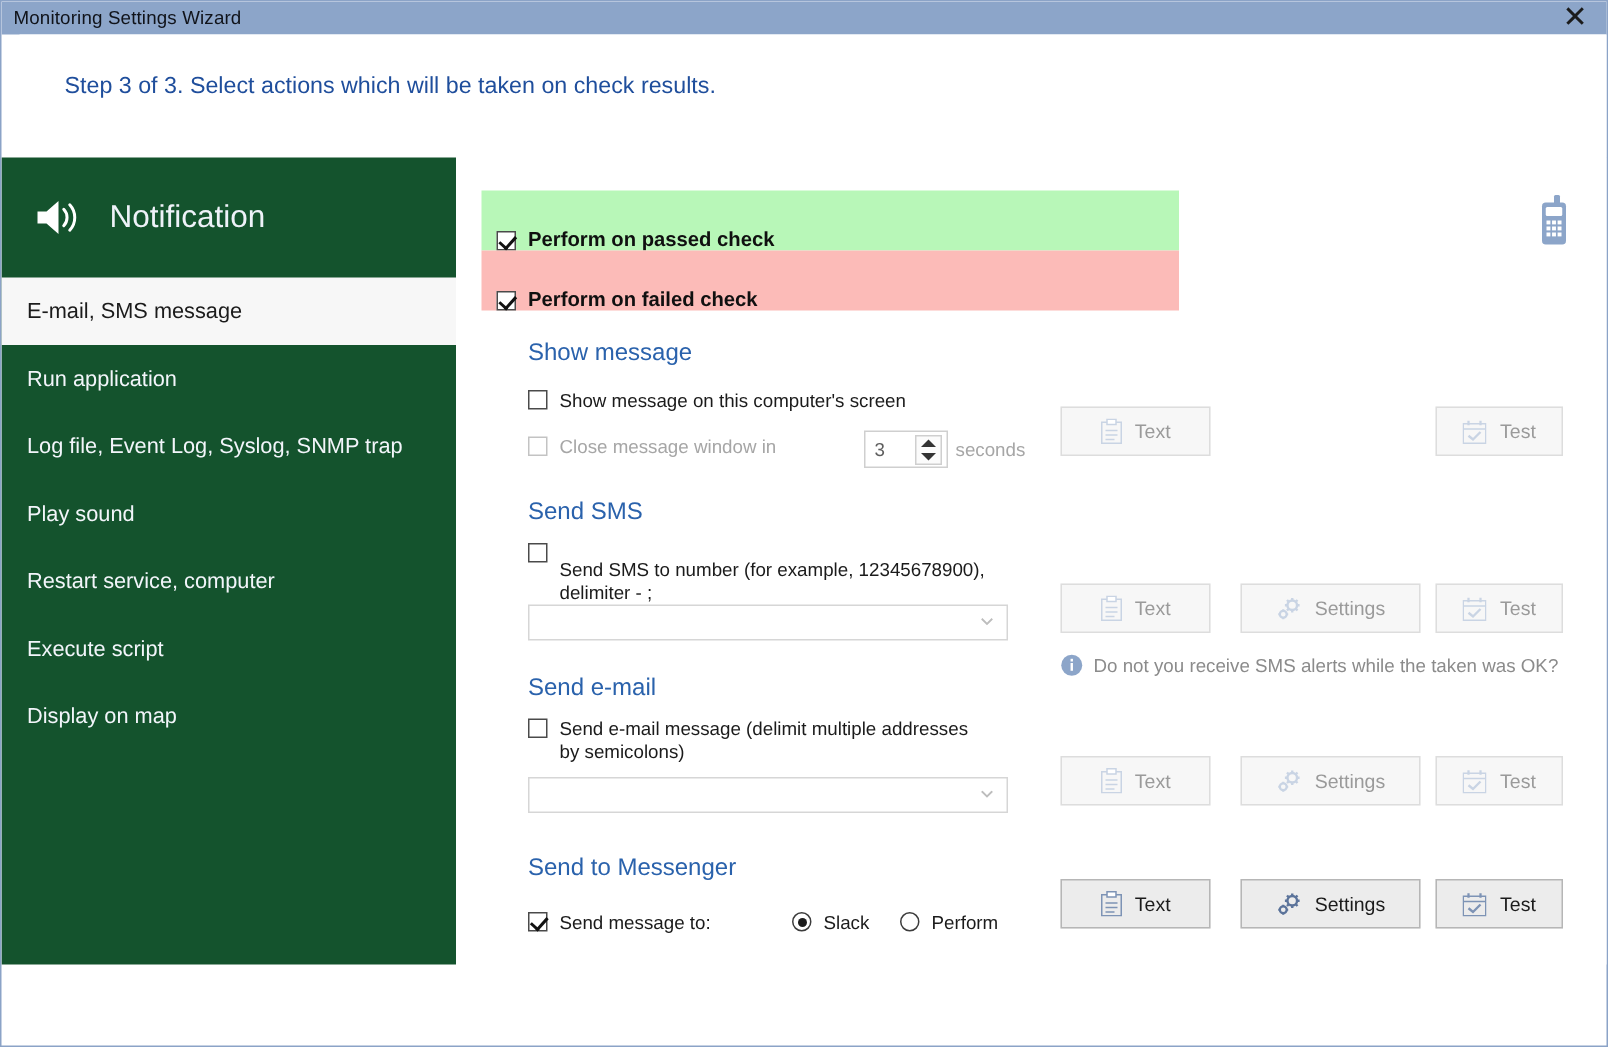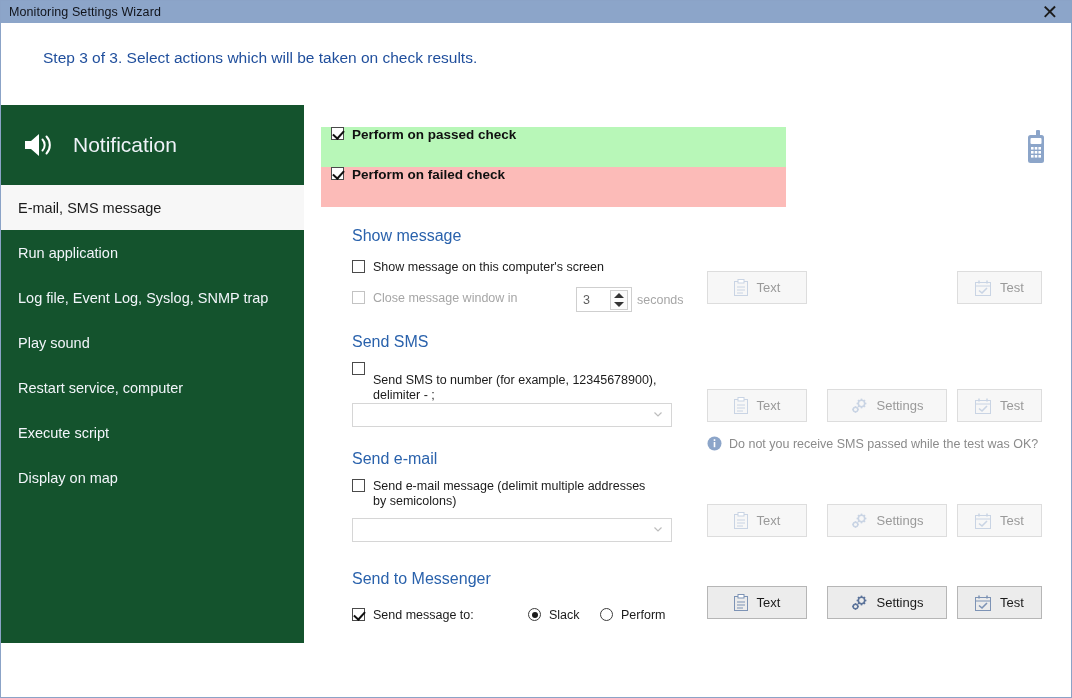--- a/index.html
+++ b/index.html
@@ -101,21 +101,21 @@
     left: 303px; top: 104px;
     width: 769px; height: 538px;
     background: #ffffff;
   }
 
   .banner {
     position: absolute;
     left: 17px;
     width: 465px; height: 40px;
     display: flex;
-    align-items: flex-start;
+    align-items: flex-end;
     padding-left: 10px;
   }
   .banner.passed { top: 22px; background: #b8f7b8; }
   .banner.failed { top: 62px; background: #fcbbb8; }
   .banner-label {
     margin-left: 8px;
     font-size: 13.5px;
     font-weight: bold;
     color: #101010;
   }
@@ -474,21 +474,21 @@
       </svg>
       <span>Test</span>
     </div>
 
     <div class="hint" style="left:403px; top:331px;">
       <svg width="15" height="15" viewBox="0 0 15 15">
         <circle cx="7.5" cy="7.5" r="7" fill="#8ca5c9"></circle>
         <rect x="6.7" y="6" width="1.6" height="5.2" fill="#ffffff"></rect>
         <rect x="6.7" y="3.2" width="1.6" height="1.8" fill="#ffffff"></rect>
       </svg>
-      <span>Do not you receive SMS passed while the test was OK?</span>
+      <span>Do not you receive SMS alerts while the taken was OK?</span>
     </div>
 
     <div class="section-title" style="top:345px;">Send e-mail</div>
 
     <div class="opt-row" style="left:48px; top:374px;">
       <span class="cb"></span>
       <span class="opt-label" style="max-width:285px;">Send e-mail message (delimit multiple addresses by semicolons)</span>
     </div>
 
     <div class="combo" style="top:413px;">

